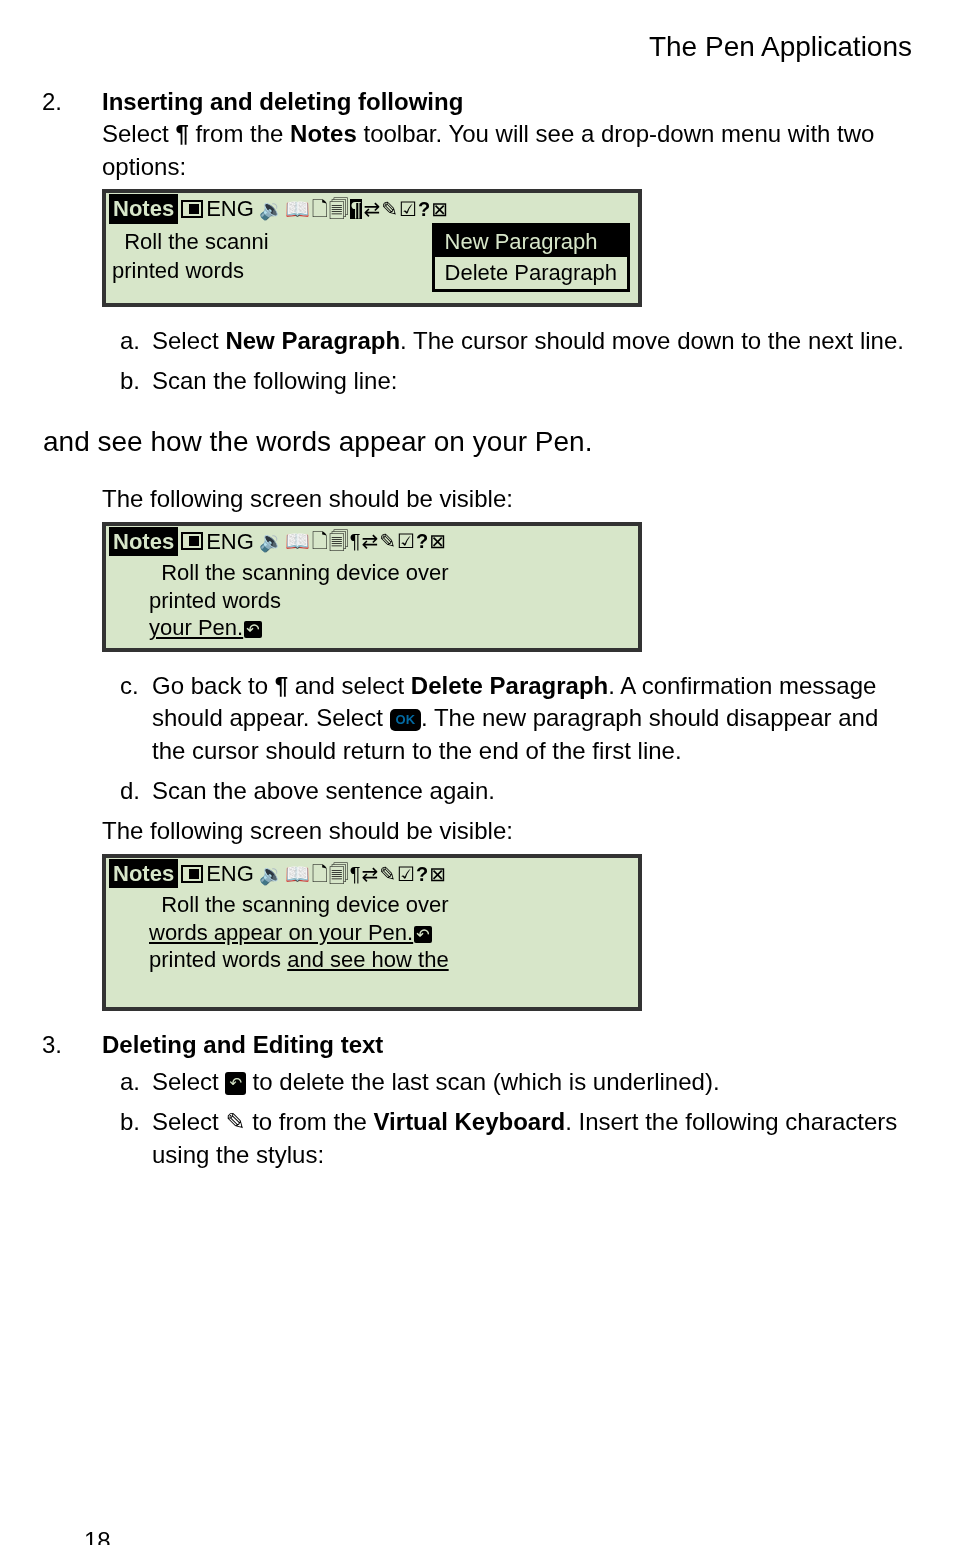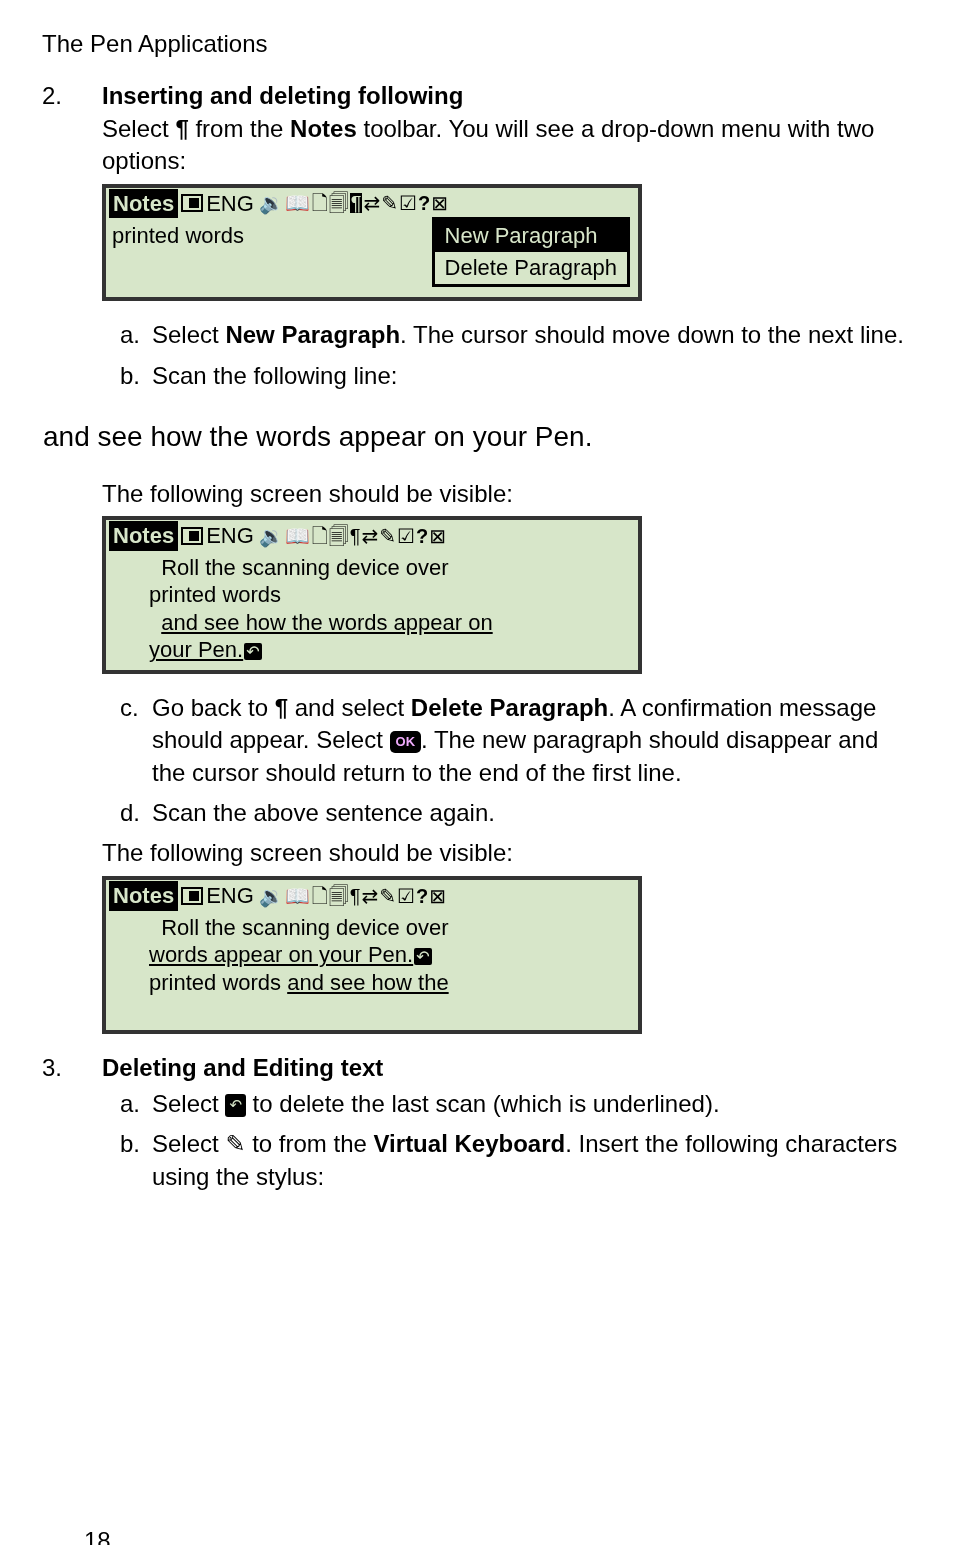--- a/index.html
+++ b/index.html
@@ -7,22 +7,23 @@
     font-family: Arial, Helvetica, sans-serif;
     font-size: 24px;
     line-height: 1.35;
     color: #000;
     background: #fff;
     margin: 0;
     padding: 28px 42px 40px 42px;
     width: 954px;
   }
   .page-header {
-    font-size: 24px;
+    font-size: 28px;
     margin-bottom: 20px;
+    text-align: right;
   }
   .num-list {
     display: flex;
     margin-top: 6px;
   }
   .num-col {
     width: 60px;
     flex-shrink: 0;
   }
   .content-col {
@@ -108,21 +109,21 @@
     color: #d7e6c9;
     font-size: 16px;
     padding: 0 2px;
     border-radius: 2px;
     margin-left: 1px;
   }
   .underline { text-decoration: underline; }
   .ok-btn {
     display: inline-block;
     background: #000;
-    color: #f0abfc;
+    color: #0369a1;
     font-size: 13px;
     padding: 2px 6px;
     border-radius: 5px;
     vertical-align: middle;
     font-weight: bold;
   }
   .undo-chip {
     display: inline-block;
     background: #000;
     color: #d7e6c9;
@@ -170,20 +171,21 @@
           <span class="tb-icon">🗐</span>
           <span class="tb-icon tb-sel">¶</span>
           <span class="tb-icon">⇄</span>
           <span class="tb-icon">✎</span>
           <span class="tb-icon">☑</span>
           <span class="tb-icon bold">?</span>
           <span class="tb-icon">⊠</span>
         </span>
       </div>
       <div class="body">
+        <div>&nbsp;&nbsp;<span>Roll the scanni</span></div>
         <div>printed words</div>
         <div class="dropdown">
           <div class="item sel">New Paragraph</div>
           <div class="item">Delete Paragraph</div>
         </div>
       </div>
     </div>
 
     <div class="sub-list">
       <div class="sub-item">
@@ -219,21 +221,20 @@
         <span class="tb-icon">⇄</span>
         <span class="tb-icon">✎</span>
         <span class="tb-icon">☑</span>
         <span class="tb-icon bold">?</span>
         <span class="tb-icon">⊠</span>
       </span>
     </div>
     <div class="body">
       <div>&nbsp;&nbsp;<span>Roll the scanning device over</span></div>
       <div>printed words</div>
-      <div>&nbsp;&nbsp;<span class="underline">and see how the words appear on</span></div>
       <div><span class="underline">your Pen.</span><span class="newline-icon">↶</span></div>
     </div>
   </div>
 
   <div class="sub-list">
     <div class="sub-item">
       <div class="sub-letter">c.</div>
       <div>
         <span>Go back to </span><span class="bold">¶</span><span> and select </span><span class="bold">Delete Paragraph</span><span>. A confirmation message should appear. Select </span><span class="ok-btn">OK</span><span>. The new paragraph should disappear and the cursor should return to the end of the first line.</span>
       </div>

